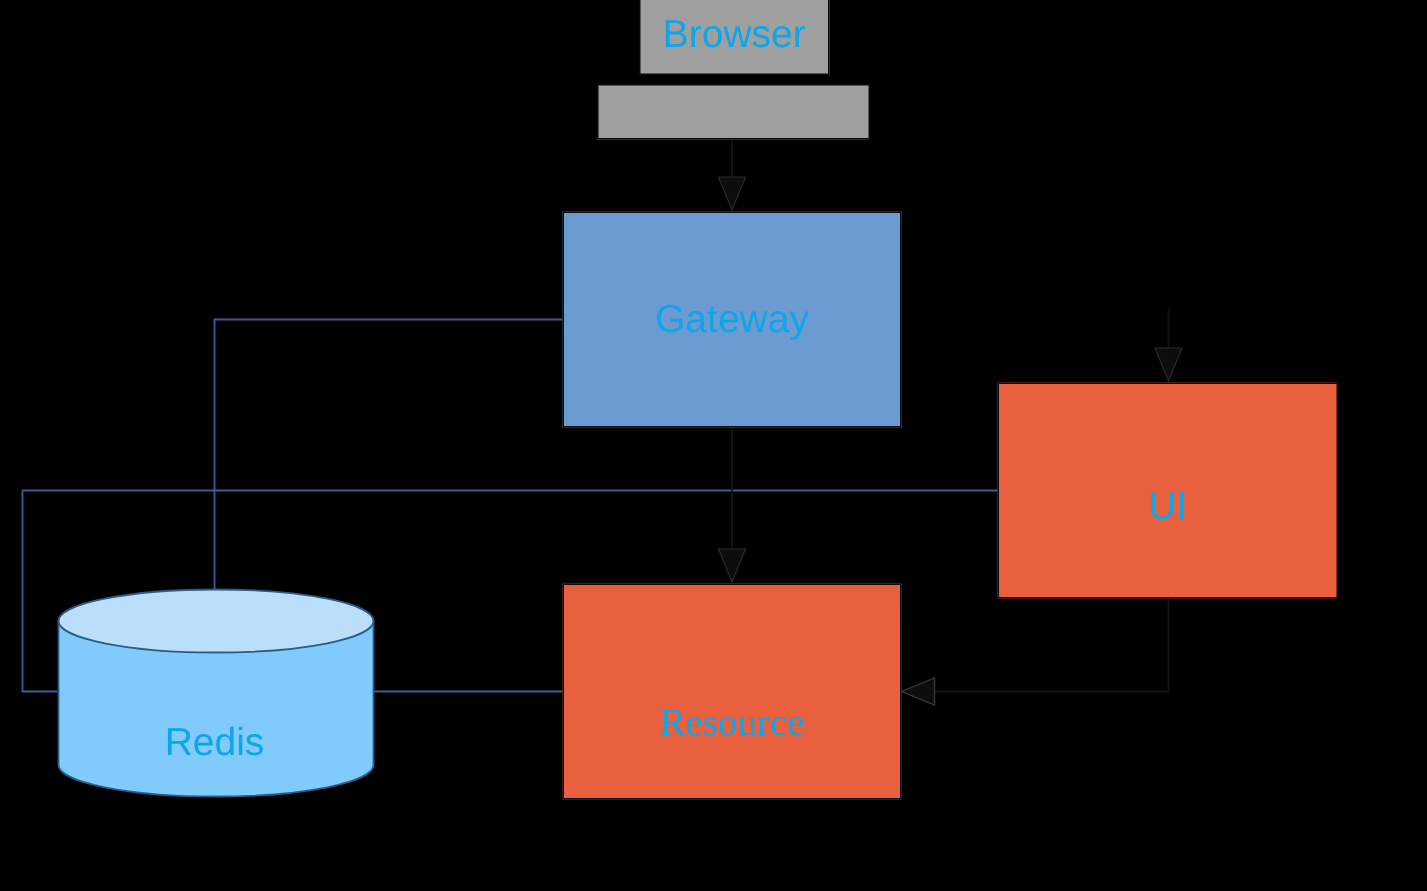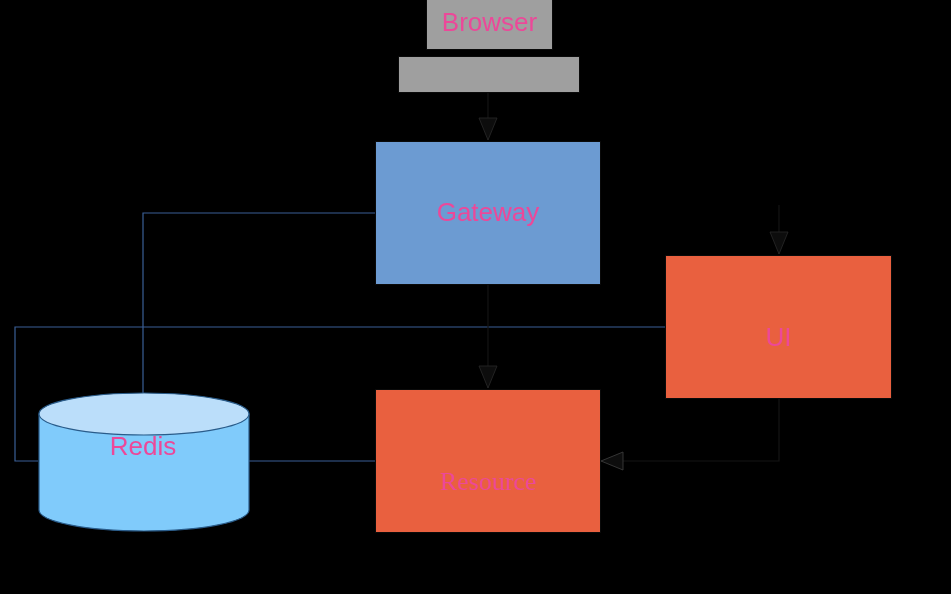--- a/index.html
+++ b/index.html
@@ -15,21 +15,21 @@
     font-family: "Liberation Sans", sans-serif;
   }
   #canvas {
     position: absolute;
     left: 0; top: 0;
     width: 951px;
     height: 594px;
   }
   .node-label {
     position: absolute;
-    color: #ec4899;
+    color: #0ea5e9;
     font-family: "Liberation Sans", sans-serif;
     font-size: 26px;
     line-height: 1;
     text-align: center;
     white-space: nowrap;
     pointer-events: none;
   }
   .node-box {
     position: absolute;
     box-sizing: border-box;
@@ -78,21 +78,21 @@
     left: 375px; top: 389px;
     width: 226px; height: 144px;
     background: #E9603F;
   }
   #resource-label {
     left: 375px; top: 469px;
     width: 226px;
     font-family: Liberation Serif, serif;
   }
   #redis-label {
-    left: 38px; top: 433px;
+    left: 38px; top: 481px;
     width: 210px;
   }
 </style>
 </head>
 <body>
 
 <svg id="canvas" viewBox="0 0 951 594" xmlns="http://www.w3.org/2000/svg">
 
   <path d="M 375 213 L 143 213 L 143 400" fill="none" stroke="#3A5F96" stroke-width="1.2"></path>
 

